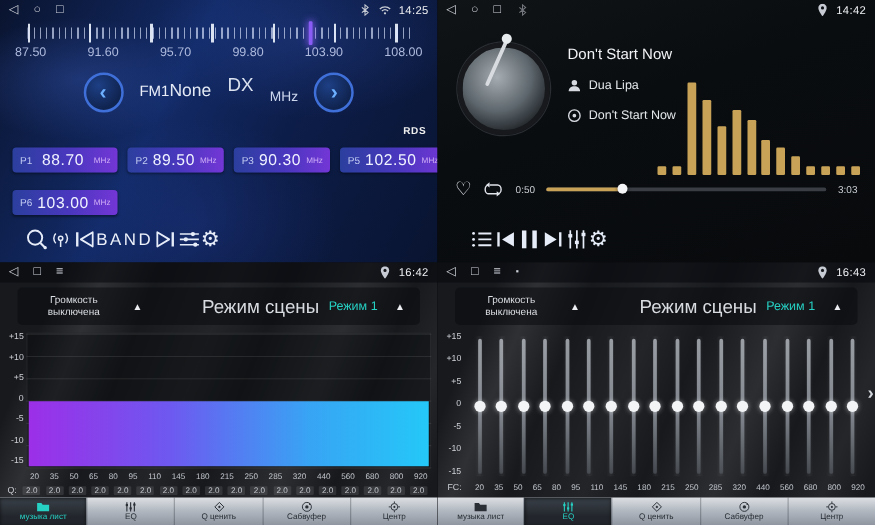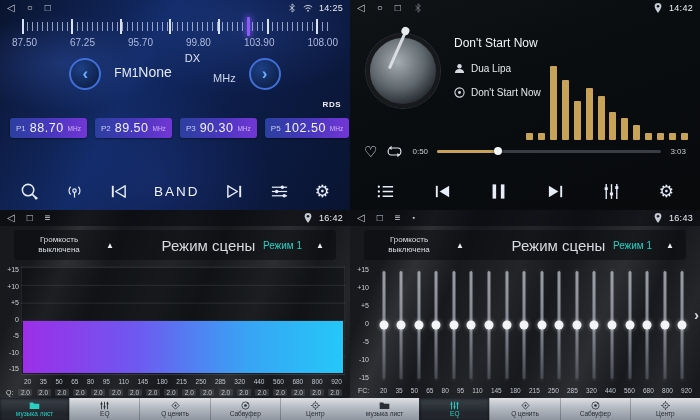--- a/index.html
+++ b/index.html
@@ -36,30 +36,30 @@
       repeating-linear-gradient(90deg,rgba(240,246,255,.9) 0 2px,transparent 2px 49px);
       background-size:100% 9px,100% 15px;background-position:0 3px,0 0;background-repeat:no-repeat}
   .dial-pointer{position:absolute;top:-2px;width:3px;height:19px;background:var(--pointer,#8a5cf6);border-radius:1px;box-shadow:0 0 6px 1px rgba(138,92,246,.8)}
   .dial-labels{display:flex;justify-content:space-between;padding:3px 4px 0 4px;font-size:10px;color:#aebadd}
   .tuner{position:absolute;top:52px;left:0;right:0;display:flex;justify-content:center;align-items:flex-start;gap:13px}
   .chev-btn{width:32px;height:32px;margin-top:6px;border-radius:50%;border:2px solid #3f6fd8;background:radial-gradient(circle at 35% 30%,#1d3f85,#102450 70%);color:#6db0ff;font-size:17px;line-height:28px;text-align:center;font-weight:bold;cursor:pointer}
   .t-col{display:flex;align-items:flex-end}
   .band-name{font-size:12px;color:#e9eef9;margin-top:14px}
   .preset-name{font-size:14px;color:#e3e9f4;margin-top:8px}
   .freq-big{font-family:"DejaVu Sans","Liberation Sans",sans-serif;font-size:27px;font-weight:bold;color:#fff;letter-spacing:1px;line-height:1.1}
-  .mode-dx{font-size:11px;color:#dce3f0;margin-top:0}
+  .mode-dx{font-size:15px;color:#dce3f0;margin-top:8px}
   .unit-lbl{font-size:11px;color:#ccd7ee;margin-top:20px}
   .rds{position:absolute;top:100px;right:9px;font-size:8px;font-weight:bold;color:#efefef;letter-spacing:.5px}
-  .presets{position:absolute;top:118px;left:10px;right:10px;display:grid;grid-template-columns:1fr 1fr 1fr 1fr 1fr;gap:6px 8px}
+  .presets{position:absolute;top:118px;left:10px;right:10px;display:grid;grid-template-columns:1fr 1fr 1fr 1fr;gap:14px 8px}
   .preset-chip{height:20px;border-radius:3px;display:flex;align-items:center;padding:0 6px;gap:4px;cursor:pointer;
       background:linear-gradient(90deg,var(--p1,#2b3f9e) 0%,#4a37bf 55%,var(--p2,#7336d6) 100%);box-shadow:0 1px 2px rgba(0,0,0,.4)}
   .preset-id{font-size:8px;color:#c3cdf2}
   .preset-freq{flex:1;text-align:center;font-size:12.5px;color:#f0f3ff;letter-spacing:.5px}
   .preset-unit{font-size:6.5px;color:#cfaef7}
-  .toolbar{position:absolute;left:0;right:0;bottom:0;height:38px;display:flex;align-items:center;justify-content:space-between;padding:0 20px}
+  .toolbar{position:absolute;left:0;right:0;bottom:0;height:38px;display:flex;align-items:center;padding:0 20px}
   .tb-ic{color:#e6ecf8;cursor:pointer;display:flex;align-items:center;justify-content:center}
   .tb-svg{width:19px;height:19px;display:block}
   .band-word{font-size:13.5px;color:#eef2fb;letter-spacing:2px;cursor:pointer}
   .gear{font-size:17px;line-height:1;color:#e6ecf8}
 
   
   .art{position:absolute;top:34px;left:16px;width:74px;height:74px;border-radius:50%;
       background:radial-gradient(circle at 42% 36%,#a6adb2,#5d666c 48%,#23282c 78%,#101315 100%);
       border:4px solid #17191c;box-shadow:0 0 0 1px #2a2e33}
   .tonearm{position:absolute;top:-6px;left:34px;width:2.5px;height:40px;background:#d8dce0;transform:rotate(24deg);transform-origin:top center;border-radius:2px}
@@ -140,21 +140,21 @@
         <span class="sb-time">14:25</span>
       </span>
     </div>
 
     <div class="dial">
       <div class="ticks">
         <div class="dial-pointer" id="dial-pointer" style="left: 73.5%;"></div>
       </div>
       <div class="dial-labels" id="dial-labels">
           <span>87.50</span>
-          <span>67.25</span>
+          <span>91.60</span>
           <span>95.70</span>
           <span>99.80</span>
           <span>103.90</span>
           <span>108.00</span>
         </div>
     </div>
 
     <div class="tuner">
       <div class="chev-btn">‹</div>
       <div class="t-col">

